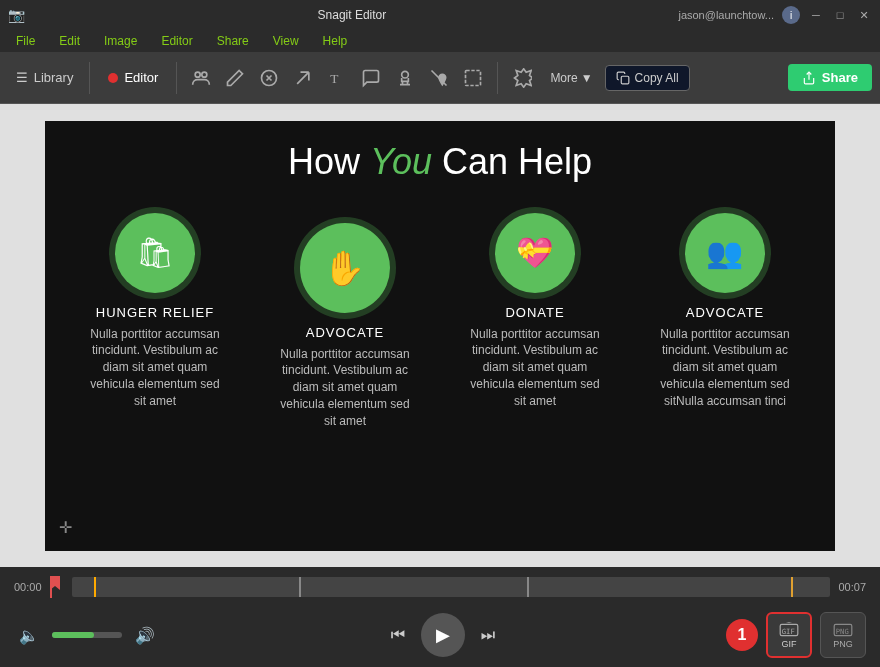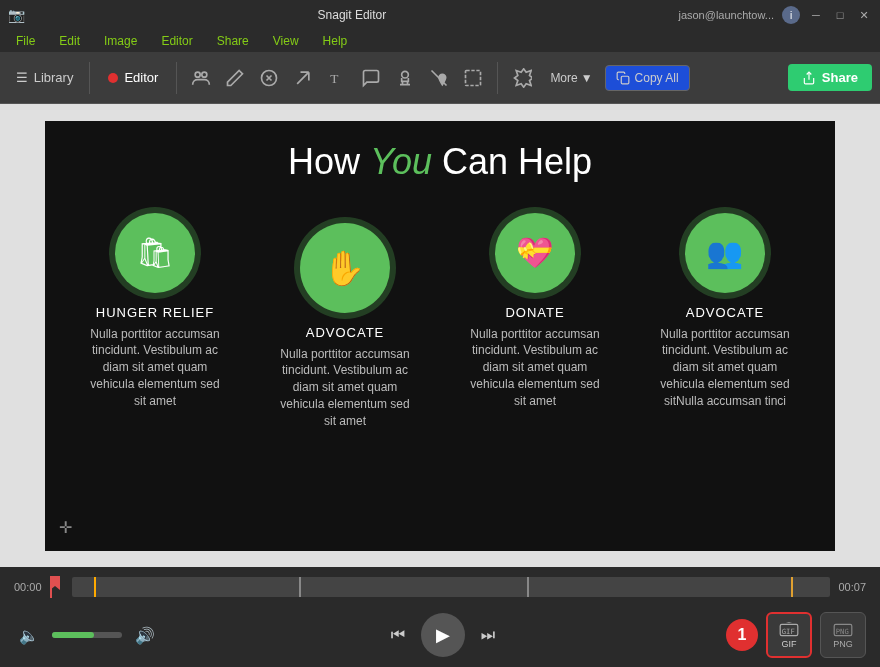--- a/index.html
+++ b/index.html
@@ -52,21 +52,21 @@
     .red-dot { width: 10px; height: 10px; border-radius: 50%; background: #e03030; }
 
     .share-btn {
       display: flex; align-items: center; gap: 6px;
       background: #2ecc71; color: white; border: none;
       padding: 6px 14px; border-radius: 4px; cursor: pointer; font-size: 13px; font-weight: 600;
       margin-left: auto;
     }
     .copy-btn {
       display: flex; align-items: center; gap: 5px;
-      border: 1px solid #666; color: #ccc; background: #1d4ed8;
+      border: 1px solid #666; color: #ccc; background: #0f172a;
       padding: 5px 10px; border-radius: 4px; cursor: pointer; font-size: 12px;
     }
     .more-btn {
       display: flex; align-items: center; gap: 3px;
       color: #ccc; background: transparent; border: none;
       padding: 5px 8px; cursor: pointer; font-size: 12px;
     }
 
     
     .main-area {

